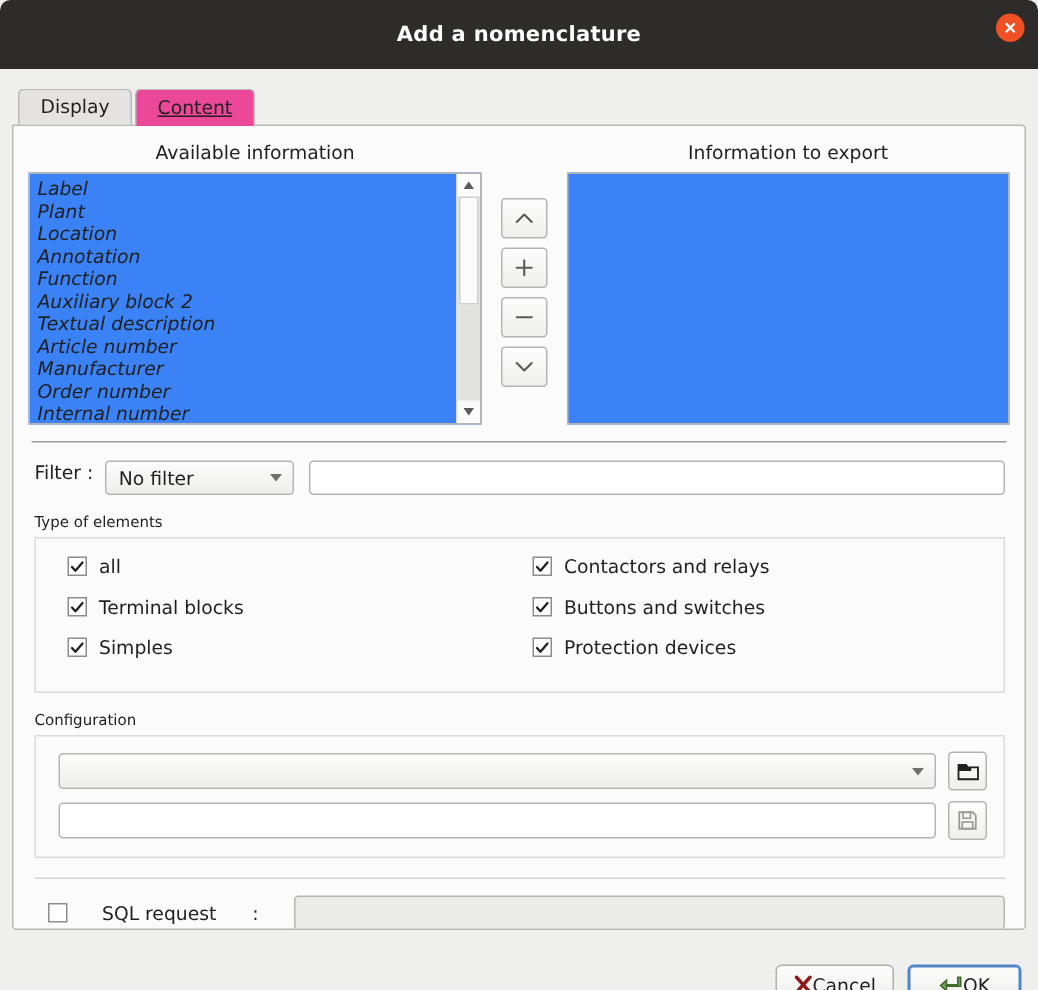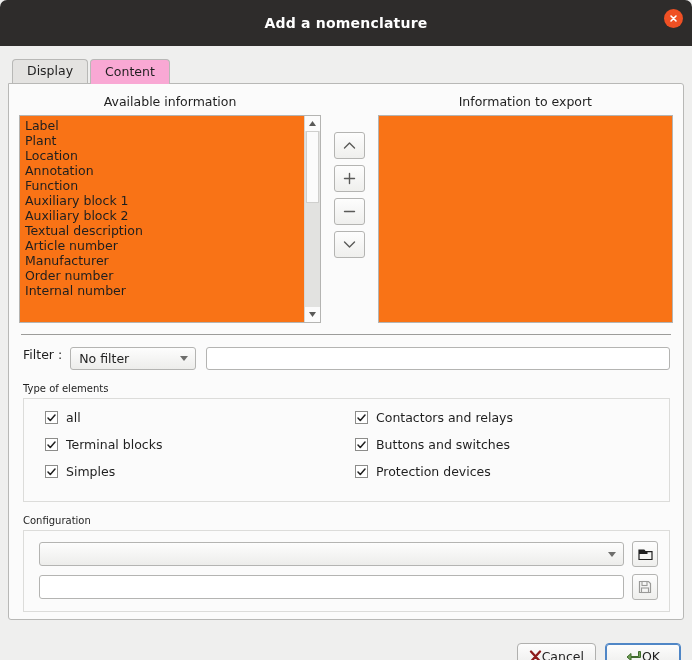--- a/index.html
+++ b/index.html
@@ -75,26 +75,27 @@
     border-bottom: none;
     border-radius: 4px 4px 0 0;
     background: #e4e3e1;
     font-size: 12.5px;
     color: #1f1f1f;
     cursor: pointer;
     position: relative;
     z-index: 1;
   }
   .tab.active {
-    background: #f9a8d4;
+    background: #ec4899;
     border-color: #b8b8b6;
     z-index: 3;
     margin-bottom: -1px;
     height: 24px;
     line-height: 23px;
+    text-decoration: underline;
   }
   .tab + .tab { margin-left: 2px; }
 
   
   .panel {
     margin: 0 8px 0 8px;
     flex: 1 1 auto;
     background: #fbfbfb;
     border: 1px solid #b8b8b6;
     border-radius: 0 3px 3px 3px;
@@ -116,27 +117,28 @@
   .list-col.left  { width: 310px; }
   .list-col.right { width: 303px; }
   .list-title {
     text-align: center;
     font-size: 12.5px;
     color: #1f1f1f;
     margin-bottom: 5px;
     height: 16px;
   }
   .listbox {
-    height: 208px;
-    background: #f97316;
+    height: 168px;
+    background: #3b82f6;
     border: 1px solid #b4b4b2;
     box-sizing: border-box;
     display: flex;
     overflow: hidden;
     position: relative;
+    font-style: italic;
   }
   .listbox-items {
     flex: 1 1 auto;
     padding: 2px 0 0 0;
     overflow: hidden;
   }
   .list-item {
     height: 15px;
     line-height: 15px;
     padding-left: 5px;
@@ -412,21 +414,20 @@
 
       <div class="list-col left">
         <div class="list-title">Available information</div>
         <div class="listbox">
           <div class="listbox-items">
             <div class="list-item">Label</div>
             <div class="list-item">Plant</div>
             <div class="list-item">Location</div>
             <div class="list-item">Annotation</div>
             <div class="list-item">Function</div>
-            <div class="list-item">Auxiliary block 1</div>
             <div class="list-item">Auxiliary block 2</div>
             <div class="list-item">Textual description</div>
             <div class="list-item">Article number</div>
             <div class="list-item">Manufacturer</div>
             <div class="list-item">Order number</div>
             <div class="list-item">Internal number</div>
           </div>
           <div class="vscroll">
             <div class="sb-arrow">
               <svg width="9" height="7" viewBox="0 0 9 7">

